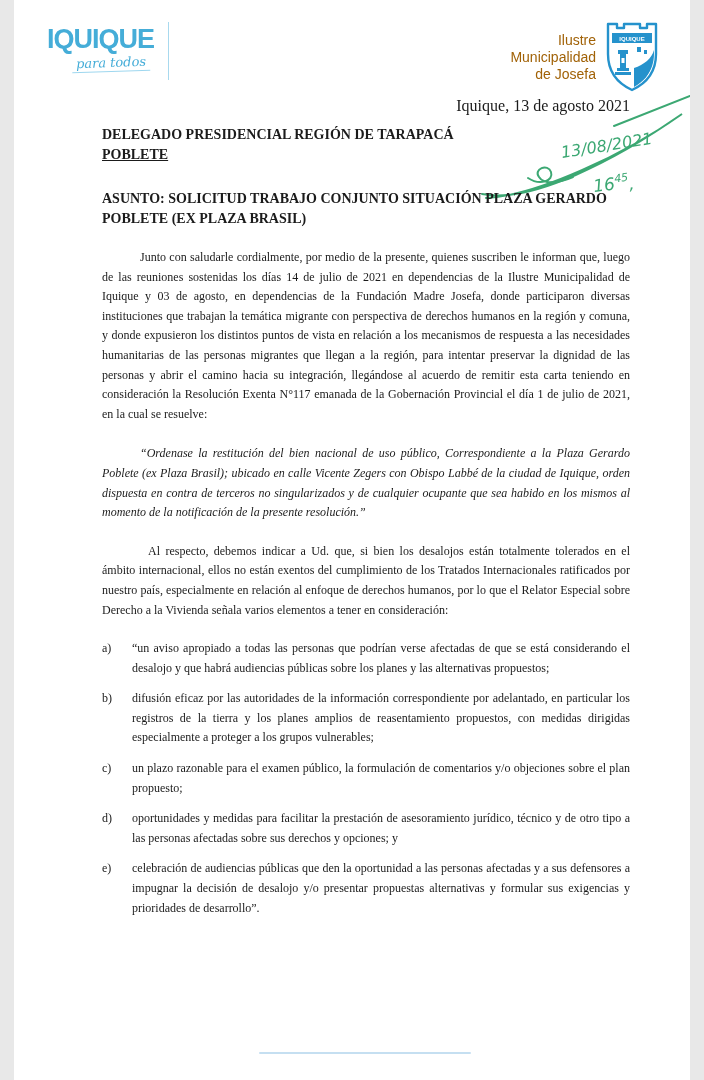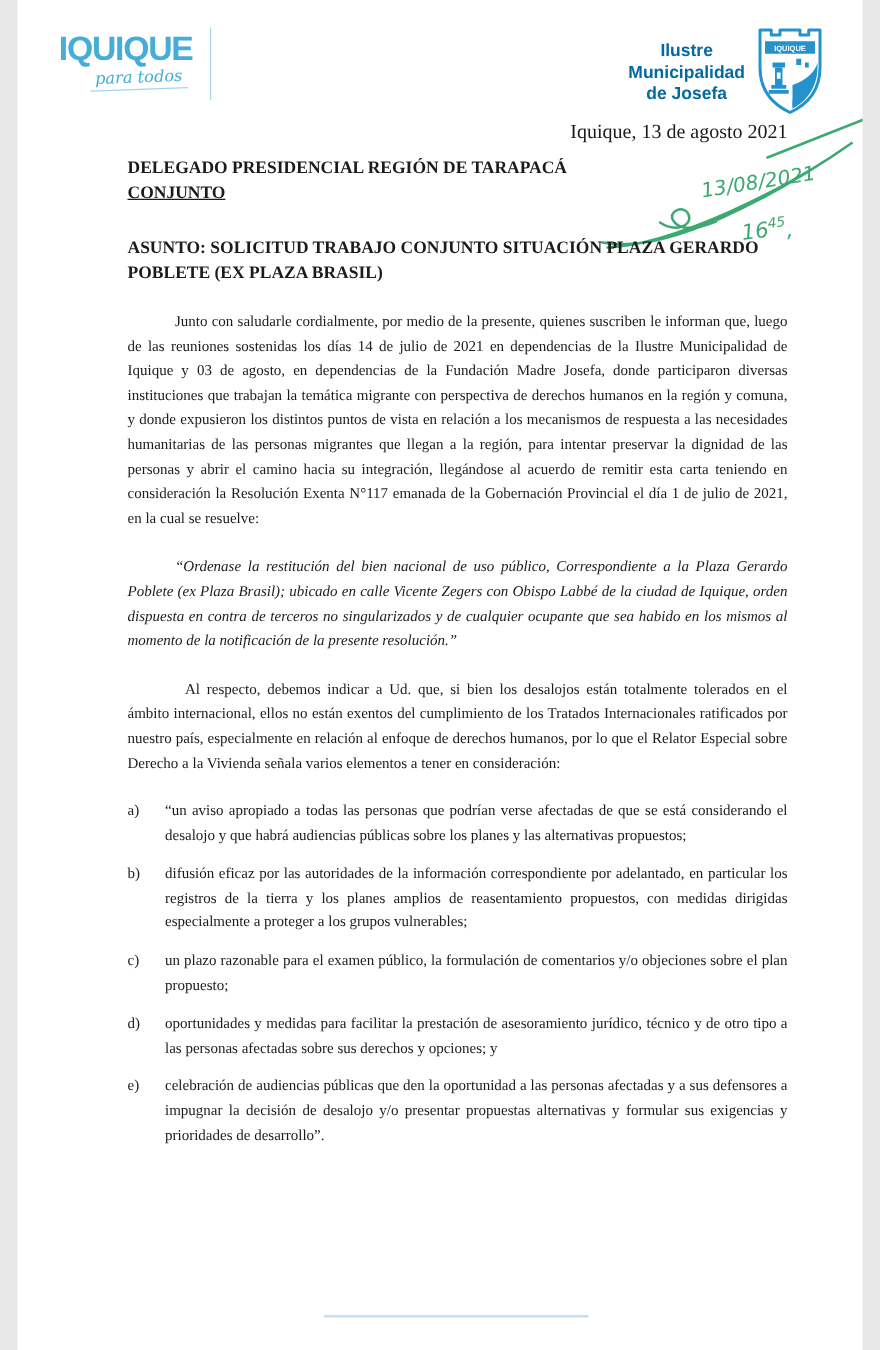--- a/index.html
+++ b/index.html
@@ -37,22 +37,22 @@
     margin:2px 12px 0 14px;
   }
   .address{
     font-family:"Liberation Sans",sans-serif;
     font-size:10.5px;line-height:15px;color:#93cfe8;
     padding-top:3px;
   }
   .muni-block{display:flex;align-items:flex-start;}
   .muni-name{
     font-family:"Liberation Sans",sans-serif;
-    font-weight:bold;font-size:14px;line-height:17px;
-    color:#0369a1;text-align:center;
+    font-weight:normal;font-size:14px;line-height:17px;
+    color:#a16207;text-align:right;
     padding-top:12px;margin-right:8px;
   }
   .crest{width:56px;height:78px;}
   
   .content{
     position:absolute;left:88px;top:96px;width:528px;
   }
   .date-line{
     text-align:right;font-size:16px;line-height:20px;
   }
@@ -142,21 +142,21 @@
       </text>
     </g>
   </svg>
 
   <div class="content">
 
     <div class="date-line">Iquique, 13 de agosto 2021</div>
 
     <div class="recipient">
       <div>DELEGADO PRESIDENCIAL REGIÓN DE TARAPACÁ</div>
-      <div class="underlined">CONJUNTO</div>
+      <div class="underlined">POBLETE</div>
     </div>
 
     <div class="subject">ASUNTO: SOLICITUD TRABAJO CONJUNTO SITUACIÓN PLAZA GERARDO POBLETE (EX PLAZA BRASIL)</div>
 
     <div class="body-text p1">Junto con saludarle cordialmente, por medio de la presente, quienes suscriben le informan que, luego de las reuniones sostenidas los días 14 de julio de 2021 en dependencias de la Ilustre Municipalidad de Iquique y 03 de agosto, en dependencias de la Fundación Madre Josefa, donde participaron diversas instituciones que trabajan la temática migrante con perspectiva de derechos humanos en la región y comuna, y donde expusieron los distintos puntos de vista en relación a los mecanismos de respuesta a las necesidades humanitarias de las personas migrantes que llegan a la región, para intentar preservar la dignidad de las personas y abrir el camino hacia su integración, llegándose al acuerdo de remitir esta carta teniendo en consideración la Resolución Exenta N°117 emanada de la Gobernación Provincial el día 1 de julio de 2021, en la cual se resuelve:</div>
 
     <div class="body-text quote">“Ordenase la restitución del bien nacional de uso público, Correspondiente a la Plaza Gerardo Poblete (ex Plaza Brasil); ubicado en calle Vicente Zegers con Obispo Labbé de la ciudad de Iquique, orden dispuesta en contra de terceros no singularizados y de cualquier ocupante que sea habido en los mismos al momento de la notificación de la presente resolución.”</div>
 
     <div class="body-text p2">Al respecto, debemos indicar a Ud. que, si bien los desalojos están totalmente tolerados en el ámbito internacional, ellos no están exentos del cumplimiento de los Tratados Internacionales ratificados por nuestro país, especialmente en relación al enfoque de derechos humanos, por lo que el Relator Especial sobre Derecho a la Vivienda señala varios elementos a tener en consideración:</div>
 

